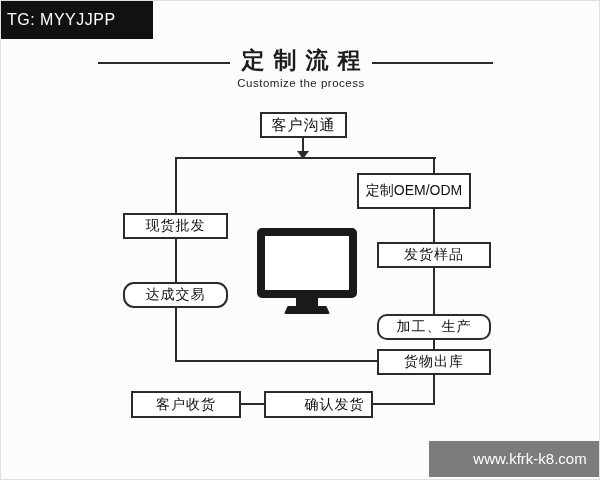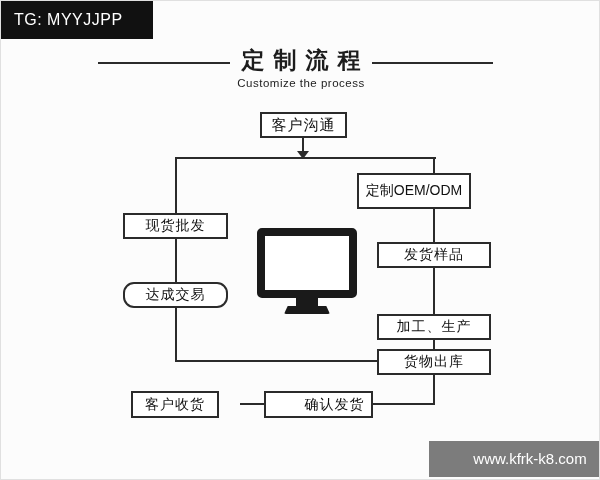--- a/index.html
+++ b/index.html
@@ -1,20 +1,20 @@
 <!DOCTYPE html>
 <html><head>
 <meta charset="utf-8">
 <style>
   html,body{margin:0;padding:0;background:#e9e9e9;font-family:"Liberation Sans","DejaVu Sans",sans-serif;}
   .stage{position:relative;width:600px;height:480px;background:#fcfcfc;margin:0 auto;overflow:hidden;border:1px solid #e0e0e0;box-sizing:border-box;}
 
   
   .tg-badge{position:absolute;left:0;top:0;width:152px;height:38px;background:#111;color:#fff;
-    font-size:16px;line-height:38px;padding-left:13px;box-sizing:border-box;letter-spacing:.5px;z-index:5;}
+    font-size:16px;line-height:38px;padding-left:6px;box-sizing:border-box;letter-spacing:.5px;z-index:5;}
   .site-badge{position:absolute;left:428px;top:440px;width:172px;height:36px;background:rgba(95,95,95,.82);
     color:#fff;font-size:15px;line-height:36px;text-align:center;z-index:5;padding-left:15px;}
 
   
   .title-zh{position:absolute;left:0;top:44px;width:600px;text-align:center;font-size:23px;font-weight:bold;
     letter-spacing:9px;color:#1c1c1c;text-indent:9px;}
   .title-en{position:absolute;left:0;top:76px;width:600px;text-align:center;font-size:11.5px;color:#222;letter-spacing:.5px;}
   .title-rule{position:absolute;top:61px;height:2px;background:#2b2b2b;}
   .title-rule.l{left:97px;width:132px;}
   .title-rule.r{left:371px;width:121px;}
@@ -22,23 +22,23 @@
   
   .fbox{position:absolute;border:2px solid #2b2b2b;background:#fff;display:flex;align-items:center;justify-content:center;
     font-size:14px;color:#111;box-sizing:border-box;z-index:3;letter-spacing:1px;white-space:nowrap;}
   .fbox.start{left:259px;top:111px;width:87px;height:26px;font-size:15px;}
   .fbox.left0{left:122px;top:212px;width:105px;height:26px;}
   .fbox.left1{left:122px;top:281px;width:105px;height:26px;border-radius:11px;}
   .fbox.r0{left:356px;top:172px;width:114px;height:36px;letter-spacing:0;}
   .fbox.r1{left:376px;top:206px;width:114px;height:26px;}
   .fbox.r2{left:376px;top:241px;width:114px;height:26px;}
   .fbox.r3{left:376px;top:276px;width:114px;height:26px;}
-  .fbox.r4{left:376px;top:313px;width:114px;height:26px;}
+  .fbox.r4{left:376px;top:313px;width:114px;height:26px;border-radius:10px;}
   .fbox.r5{left:376px;top:348px;width:114px;height:26px;}
-  .fbox.b0{left:130px;top:390px;width:88px;height:27px;}
+  .fbox.b0{left:130px;top:390px;width:110px;height:27px;}
   .fbox.b1{left:263px;top:390px;width:109px;height:27px;padding-left:32px;}
 
   
   .ln{position:absolute;background:#2b2b2b;z-index:1;}
   .ln.arrow-stem{left:301px;top:137px;width:2px;height:14px;}
   .ln.top-h{left:174px;top:156px;width:261px;height:2px;}
   .ln.left-v{left:174px;top:156px;width:2px;height:205px;}
   .ln.bottomleft-h{left:174px;top:359px;width:205px;height:2px;}
   .ln.right-v{left:432px;top:156px;width:2px;height:248px;}
   .ln.right-to-b1{left:371px;top:402px;width:63px;height:2px;}

